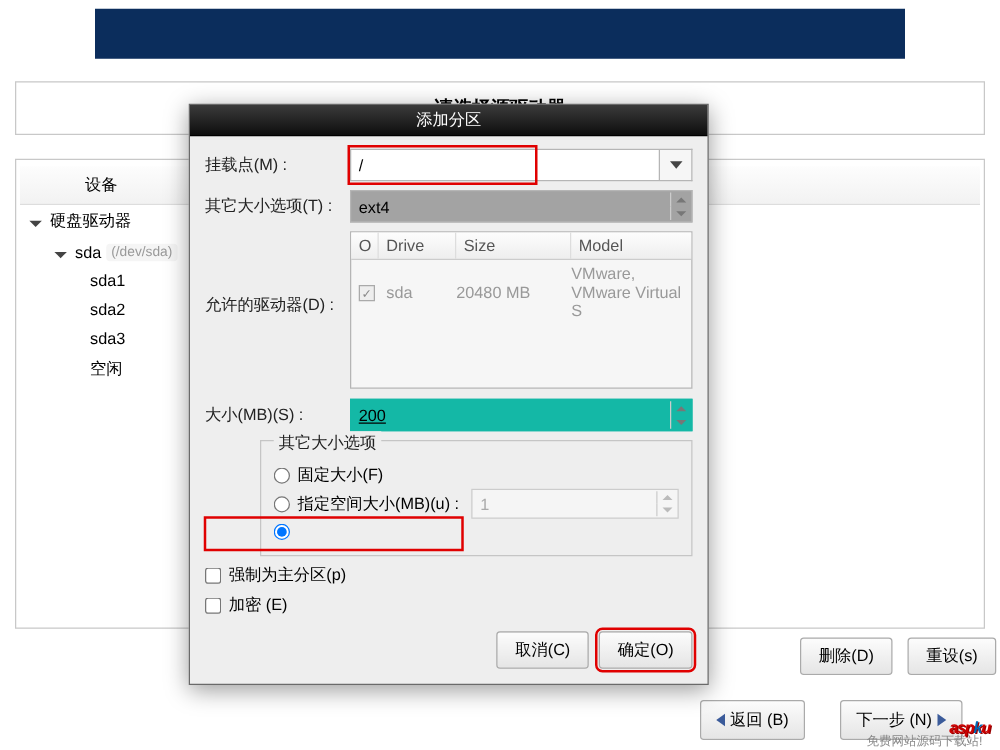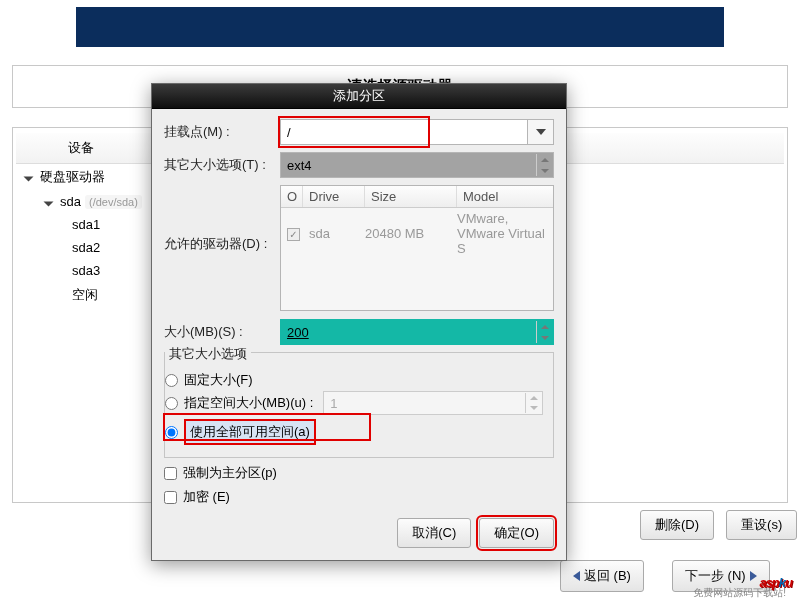--- a/index.html
+++ b/index.html
@@ -25,21 +25,21 @@
     .chev { width:0; height:0; border-left:5px solid transparent; border-right:5px solid transparent; border-top:6px solid #444; }
     .chevv { width:0; height:0; border-left:4px solid transparent; border-right:4px solid transparent; }
     .select-box { flex:1; height:26px; border:1px solid #b5b5b5; background:#a3a3a3; padding:2px 6px; display:flex; align-items:center; position:relative; }
     .spin { width:16px; position:absolute; right:1px; top:1px; bottom:1px; display:flex; flex-direction:column; }
     .spin div { flex:1; border-left:1px solid #ccc; display:flex; align-items:center; justify-content:center; }
     .drive-table { border:1px solid #b5b5b5; background:#f6f6f6; height:126px; margin-left:0; }
     .drive-head { display:flex; background:linear-gradient(#fdfdfd,#eee); border-bottom:1px solid #ccc; color:#555; }
     .drive-head div { padding:3px 6px; border-right:1px solid #ddd; }
     .drive-row { display:flex; padding:3px 6px; color:#999; align-items:center; }
     .spinner-input { flex:1; height:26px; border:1px solid #14b8a6; background:#14b8a6; padding:0 6px; position:relative; display:flex; align-items:center;text-decoration:underline; }
-    .fieldset { border:1px solid #c5c5c5; padding: 6px 10px 10px 0; margin-top:4px; }
+    .fieldset { border:1px solid #c5c5c5; padding: 6px 10px 10px 10px; margin-top:4px;margin-left:44px; }
     .fieldset-label { position:relative; top:-14px; background:#eee; padding:0 4px; display:inline-block; color:#222; }
     .radio-row { display:flex; align-items:center; margin:2px 0; }
     .radio-row input { margin-right:6px; }
     .highlight { border: 2.5px solid #e00000; padding: 2px 4px; display:inline-block; }
     .check-row { display:flex; align-items:center; margin-top:6px; }
     .check-row input { margin-right:6px; }
     .modal-buttons { display:flex; justify-content:flex-end; gap:8px; margin-top:12px; }
     .btn { border:1px solid #aaa; background:linear-gradient(#fcfcfc,#e5e5e5); padding:5px 14px; border-radius:3px; cursor:pointer; }
     .ok-hl { outline: 2.5px solid #e00000; outline-offset: 1px; }
     .bg-buttons { position:absolute; left:640px; top:510px; display:flex; gap:12px; }
@@ -187,21 +187,20 @@
                   <span class="chevv" style="border-bottom:4px solid #bbb;"></span>
                 </div>
                 <div>
                   <span class="chevv" style="border-top:4px solid #bbb;"></span>
                 </div>
               </div>
           </div>
         </div>
         <div class="radio-row" style="margin-top:4px;">
           <input type="radio" name="sz" checked="" style="">
-          <span class="highlight" style="background:#d7e3f4;">使用全部可用空间(a)</span>
         </div>
       </div>
     </div>
 
     <div class="check-row">
       <input type="checkbox" style="">
       <span>强制为主分区(p)</span>
     </div>
     <div class="check-row">
       <input type="checkbox" style="">

